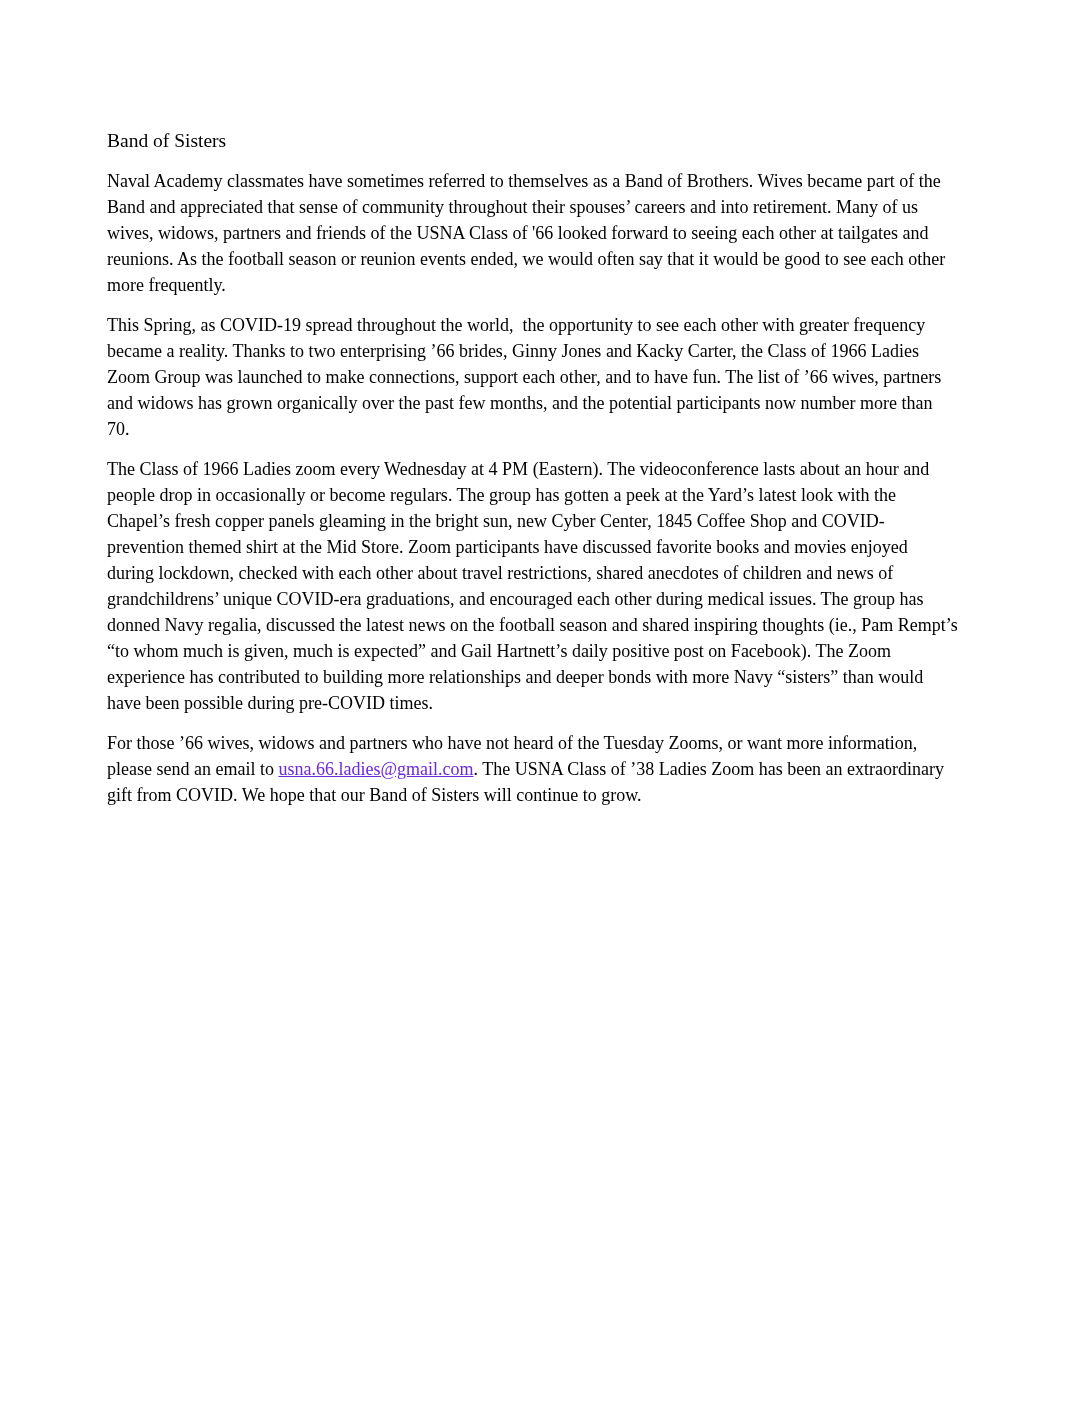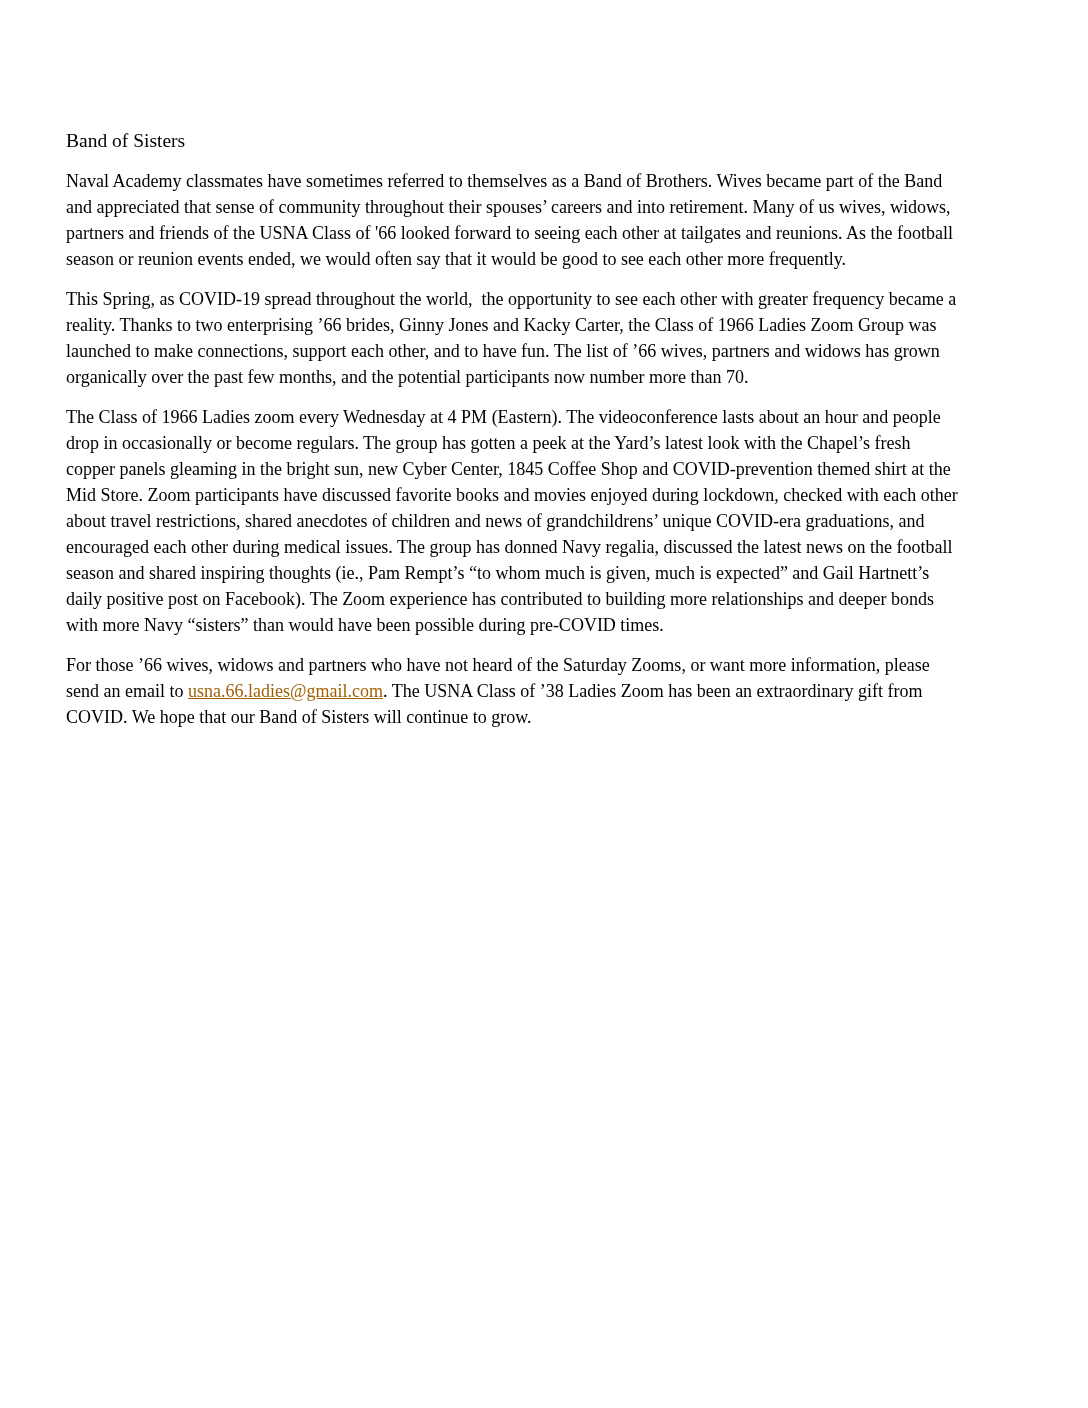--- a/index.html
+++ b/index.html
@@ -11,50 +11,50 @@
     width: 1088px;
     height: 1408px;
     overflow: hidden;
     font-family: "Liberation Serif", "DejaVu Serif", serif;
     color: #000000;
   }
   .page {
     box-sizing: border-box;
     width: 1088px;
     height: 1408px;
-    padding: 128px 130px 0 66px;
+    padding: 128px 130px 0 107px;
     background: #ffffff;
   }
   .doc-title {
     font-size: 19.5px;
     font-weight: normal;
     line-height: 26px;
     margin: 0 0 14px 0;
     white-space: pre-wrap;
   }
   .doc-paragraph {
     font-size: 18px;
     line-height: 26px;
     margin: 0 0 14px 0;
     white-space: pre-wrap;
   }
   a.email-link {
-    color: #a16207;
+    color: #6d28d9;
     text-decoration: underline;
     cursor: pointer;
   }
 </style>
 </head>
 <body>
 
 <div class="page">
 
   <p class="doc-title">Band of Sisters</p>
 
   <p class="doc-paragraph">Naval Academy classmates have sometimes referred to themselves as a Band of Brothers. Wives became part of the Band and appreciated that sense of community throughout their spouses’ careers and into retirement. Many of us wives, widows, partners and friends of the USNA Class of '66 looked forward to seeing each other at tailgates and reunions. As the football season or reunion events ended, we would often say that it would be good to see each other more frequently.</p>
 
   <p class="doc-paragraph">This Spring, as COVID-19 spread throughout the world,  the opportunity to see each other with greater frequency became a reality. Thanks to two enterprising ’66 brides, Ginny Jones and Kacky Carter, the Class of 1966 Ladies Zoom Group was launched to make connections, support each other, and to have fun. The list of ’66 wives, partners and widows has grown organically over the past few months, and the potential participants now number more than 70.</p>
 
   <p class="doc-paragraph">The Class of 1966 Ladies zoom every Wednesday at 4 PM (Eastern). The videoconference lasts about an hour and people drop in occasionally or become regulars. The group has gotten a peek at the Yard’s latest look with the Chapel’s fresh copper panels gleaming in the bright sun, new Cyber Center, 1845 Coffee Shop and COVID-prevention themed shirt at the Mid Store. Zoom participants have discussed favorite books and movies enjoyed during lockdown, checked with each other about travel restrictions, shared anecdotes of children and news of grandchildrens’ unique COVID-era graduations, and encouraged each other during medical issues. The group has donned Navy regalia, discussed the latest news on the football season and shared inspiring thoughts (ie., Pam Rempt’s “to whom much is given, much is expected” and Gail Hartnett’s daily positive post on Facebook). The Zoom experience has contributed to building more relationships and deeper bonds with more Navy “sisters” than would have been possible during pre-COVID times.</p>
 
-  <p class="doc-paragraph"><span>For those ’66 wives, widows and partners who have not heard of the Saturday Zooms, or want more information, please send an email to </span><a class="email-link">usna.66.ladies@gmail.com</a><span>. The USNA Class of ’38 Ladies Zoom has been an extraordinary gift from COVID. We hope that our Band of Sisters will continue to grow.</span></p>
+  <p class="doc-paragraph"><span>For those ’66 wives, widows and partners who have not heard of the Tuesday Zooms, or want more information, please send an email to </span><a class="email-link">usna.66.ladies@gmail.com</a><span>. The USNA Class of ’38 Ladies Zoom has been an extraordinary gift from COVID. We hope that our Band of Sisters will continue to grow.</span></p>
 
 </div>
 
 </body></html>

